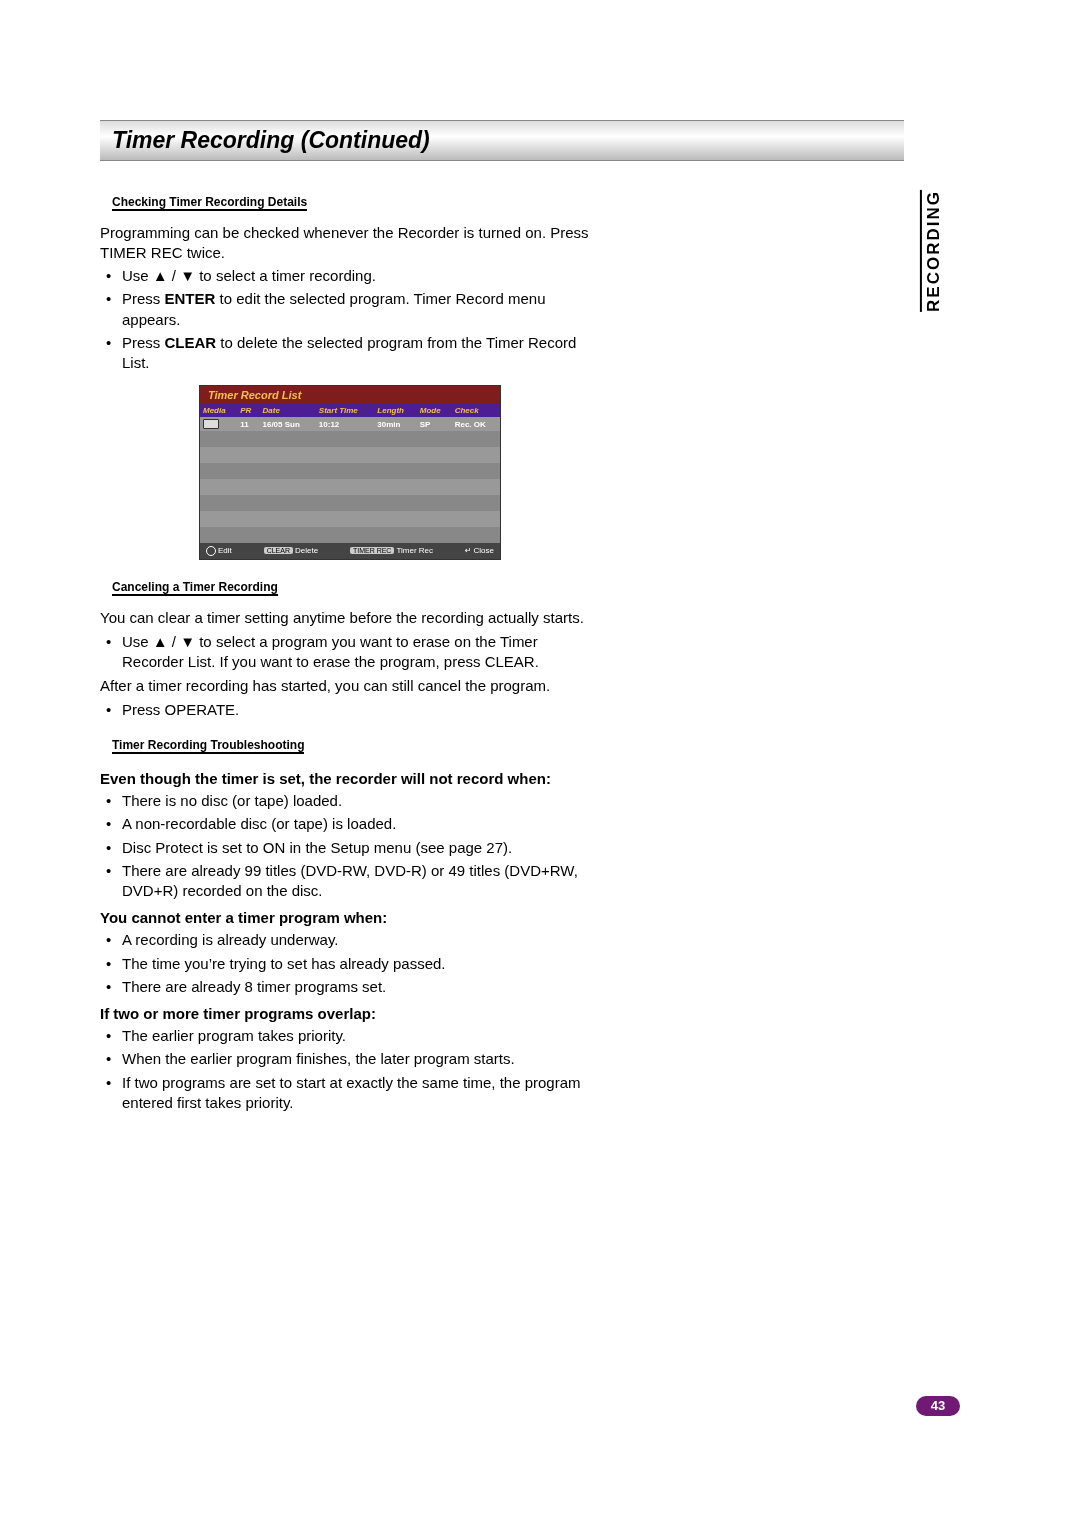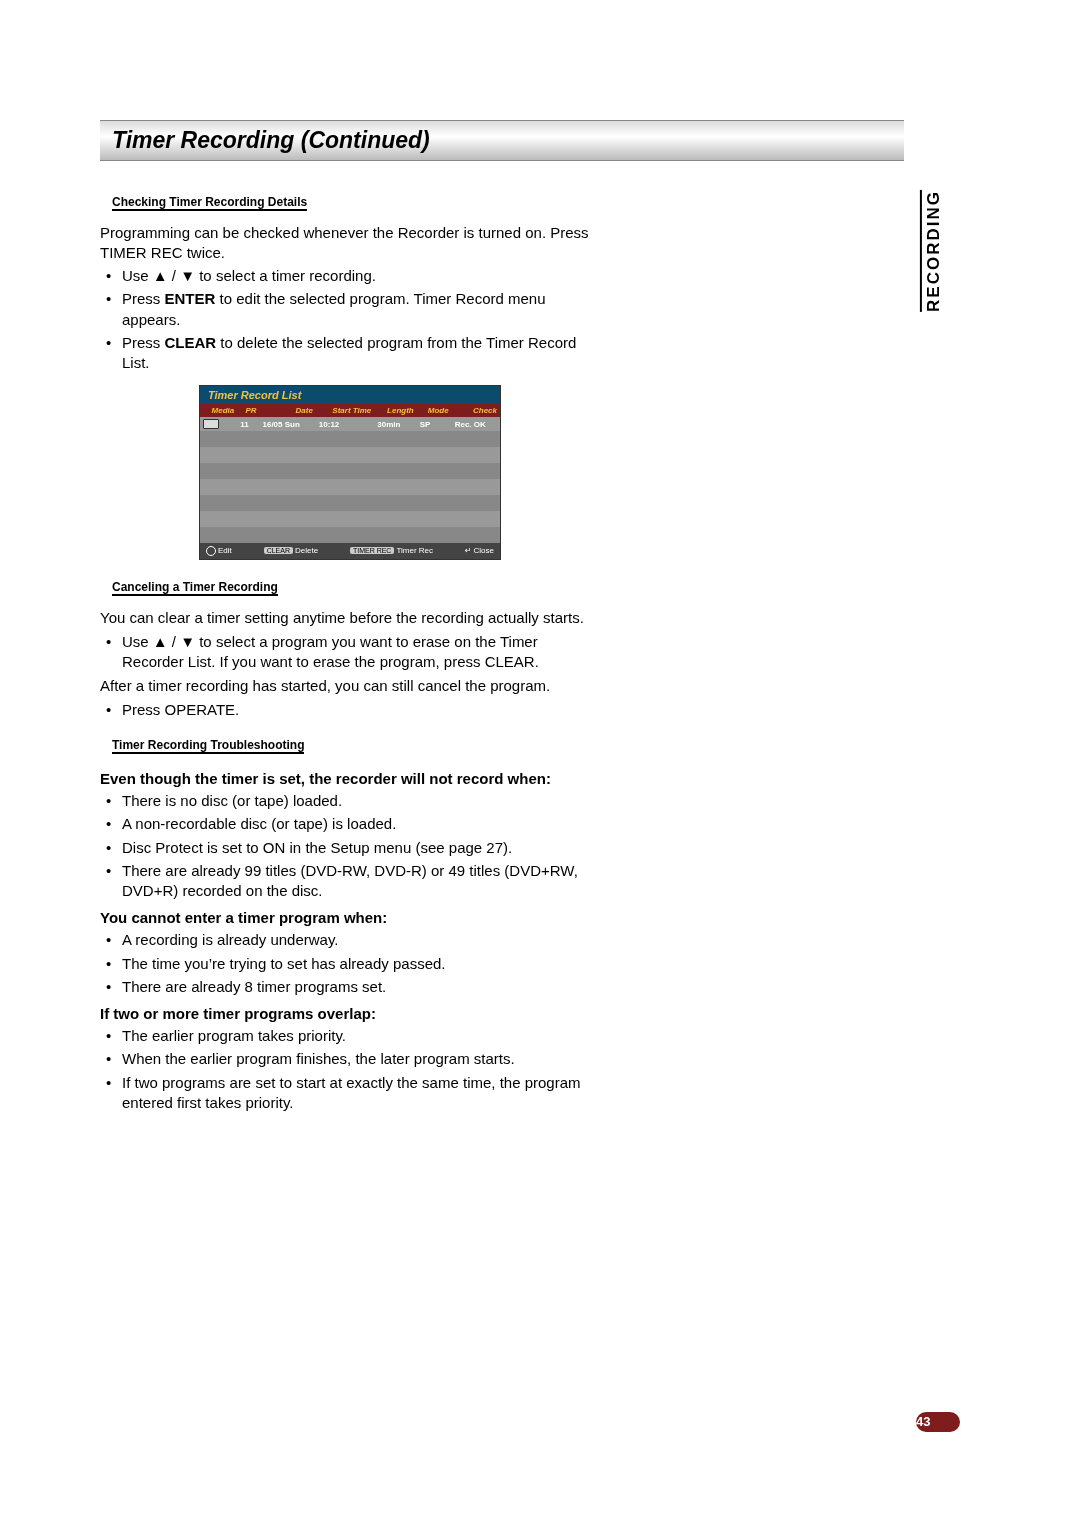--- a/index.html
+++ b/index.html
@@ -70,39 +70,39 @@
   
   .osd {
     width: 300px;
     margin: 12px auto 6px auto;
     background: #555;
     color: #fff;
     font-size: 9px;
     border: 1px solid #333;
   }
   .osd .osd-title {
-    background: #0c4a6e;
+    background: #7f1d1d;
     color: #f5c040;
     font-weight: bold;
     font-style: italic;
     padding: 3px 8px;
     font-size: 11px;
   }
   .osd table {
     width: 100%;
     border-collapse: collapse;
   }
   .osd th {
-    background: #7f1d1d;
+    background: #4c1d95;
     color: #f5c040;
     font-style: italic;
     font-weight: bold;
     font-size: 8px;
     padding: 2px 3px;
-    text-align: right;
+    text-align: left;
   }
   .osd td {
     background: #999;
     color: #fff;
     font-size: 8px;
     padding: 2px 3px;
     font-weight: bold;
   }
   .osd .empty-row td {
     background: #999;
@@ -150,28 +150,29 @@
     font-size: 17px;
     letter-spacing: 2px;
     border-top: 2px solid #000;
     padding-top: 2px;
   }
 
   
   .page-badge {
     position: absolute;
     right: 120px;
-    bottom: 96px;
+    bottom: 112px;
     width: 44px;
     height: 20px;
-    background: #7f1d1d;
+    background: #701a75;
     border-radius: 10px 10px 10px 10px;
     color: #fff;
     font-weight: bold;
     font-size: 13px;
+    text-align: center;
     line-height: 20px;
   }
 </style>
 </head>
 <body>
 
 <div class="page-content">
 
   <div class="title-banner">
     <h1>Timer Recording  (Continued)</h1>

